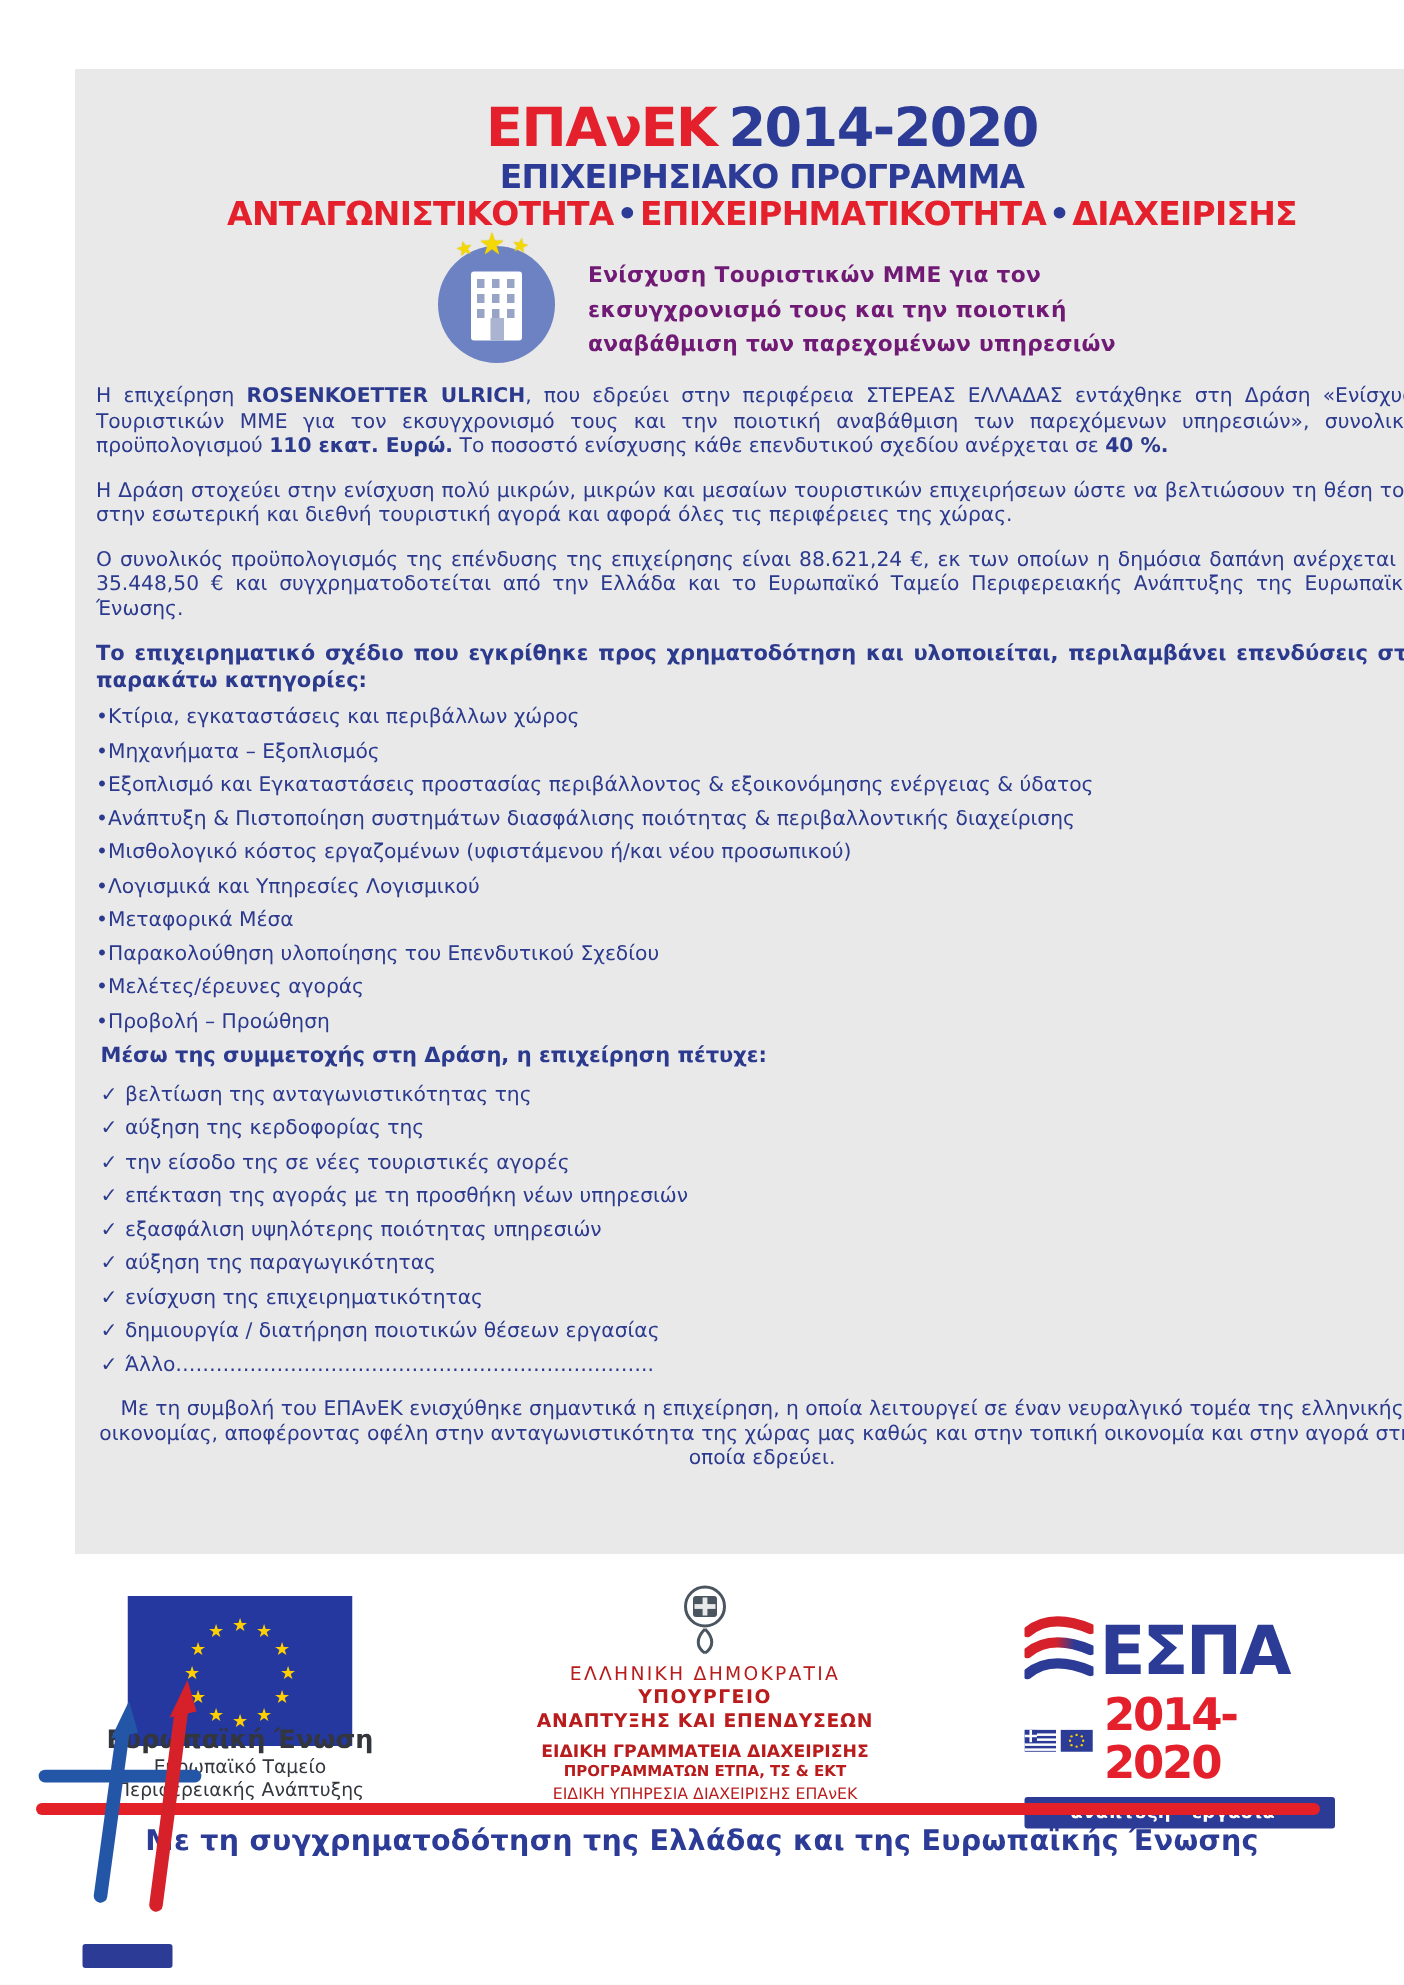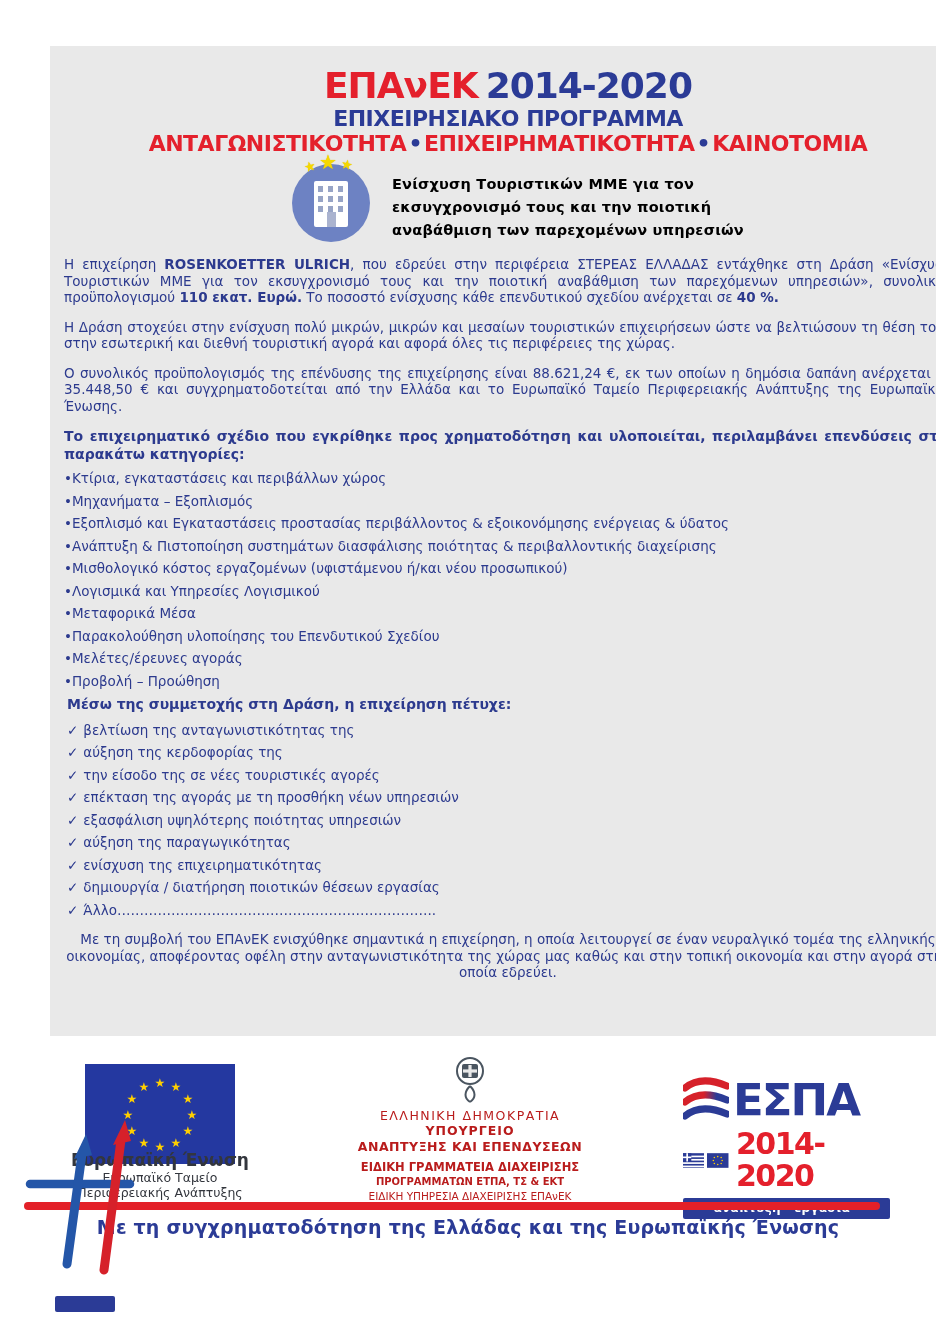--- a/index.html
+++ b/index.html
@@ -23,21 +23,21 @@
   
   .badge { display:flex; margin-left:228px; margin-top:8px; height:80px; }
   .badge-circle { position:relative; width:78px; height:78px; border-radius:50%; background:#6d82c3; flex:none; }
   .badge-star { position:absolute; color:#f5d800; text-shadow:0 0 1px #d9b900; }
   .badge-star.b { font-size:20px; left:27px; top:-14px; }
   .badge-star.l { font-size:13px; left:12px; top:-5px; transform:rotate(-14deg); }
   .badge-star.r { font-size:13px; left:49px; top:-7px; transform:rotate(12deg); }
   .bld { position:absolute; left:22px; top:17px; width:34px; height:46px; background:#ffffff; border-radius:2px; }
   .bld .win { position:absolute; width:5px; height:6px; background:#97a4c6; }
   .bld .door { position:absolute; left:13px; bottom:0; width:9px; height:15px; background:#aab3cf; }
-  .badge-caption { margin-left:22px; padding-top:9px; color:#000000; font-weight:600; font-size:14.5px; line-height:23px; letter-spacing:0.2px; }
+  .badge-caption { margin-left:22px; padding-top:9px; color:#701a75; font-weight:600; font-size:14.5px; line-height:23px; letter-spacing:0.2px; }
   
   .body-text { color:#2c3a8e; font-size:13.5px; line-height:16.5px; }
   .para { text-align:justify; margin-top:13px; }
   .para.first { margin-top:12px; }
   .para.last { text-align:center; }
   .bold { font-weight:bold; }
   .sec-head { font-weight:bold; font-size:14px; line-height:17.5px; text-align:justify; margin-top:14px; }
   .sec-head.second { margin-top:7px; margin-bottom:8px; padding-left:3px; }
   ul.cats { list-style:none; margin-top:7px; }
   ul.cats li { margin-bottom:6px; line-height:16.5px; }
@@ -74,21 +74,21 @@
 
 <div class="page">
   <div class="panel">
 
     <div class="hdr">
       <div class="hdr-line1">
         <span class="hdr-brand">ΕΠΑνΕΚ</span><span class="hdr-years">2014-2020</span>
       </div>
       <div class="hdr-line2">ΕΠΙΧΕΙΡΗΣΙΑΚΟ ΠΡΟΓΡΑΜΜΑ</div>
       <div class="hdr-line3">
-        <span>ΑΝΤΑΓΩΝΙΣΤΙΚΟΤΗΤΑ</span><span class="hdr-dot">•</span><span>ΕΠΙΧΕΙΡΗΜΑΤΙΚΟΤΗΤΑ</span><span class="hdr-dot">•</span><span>ΚΑΙΝΟΤΟΜΙΑ</span>
+        <span>ΑΝΤΑΓΩΝΙΣΤΙΚΟΤΗΤΑ</span><span class="hdr-dot">•</span><span>ΕΠΙΧΕΙΡΗΜΑΤΙΚΟΤΗΤΑ</span><span class="hdr-dot">•</span><span>ΔΙΑΧΕΙΡΙΣΗΣ</span>
       </div>
     </div>
 
     <div class="badge">
       <div class="badge-circle">
         <span class="badge-star l">★</span>
         <span class="badge-star b">★</span>
         <span class="badge-star r">★</span>
         <div class="bld">
           <span class="win" style="left:4px;top:5px;"></span>

